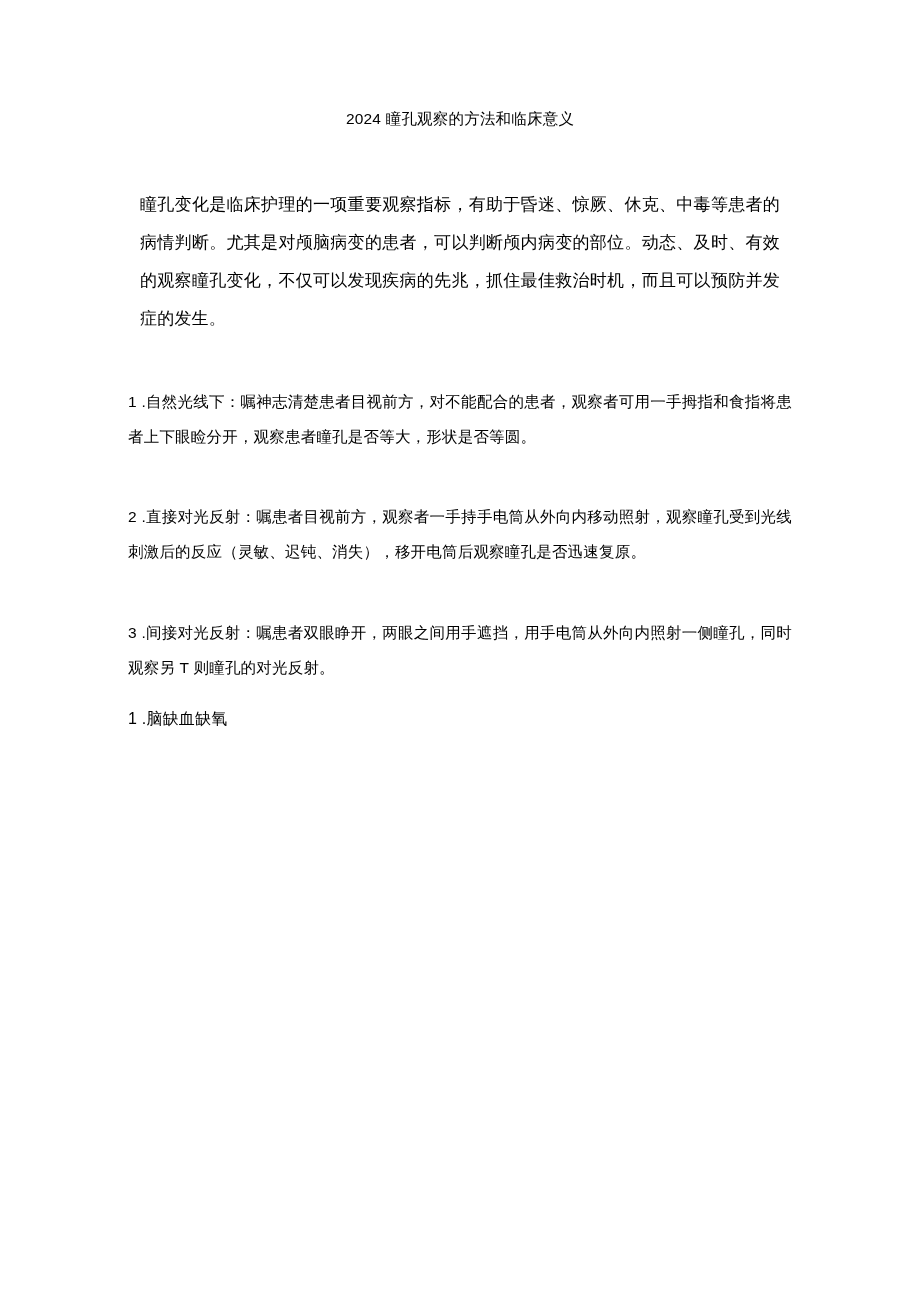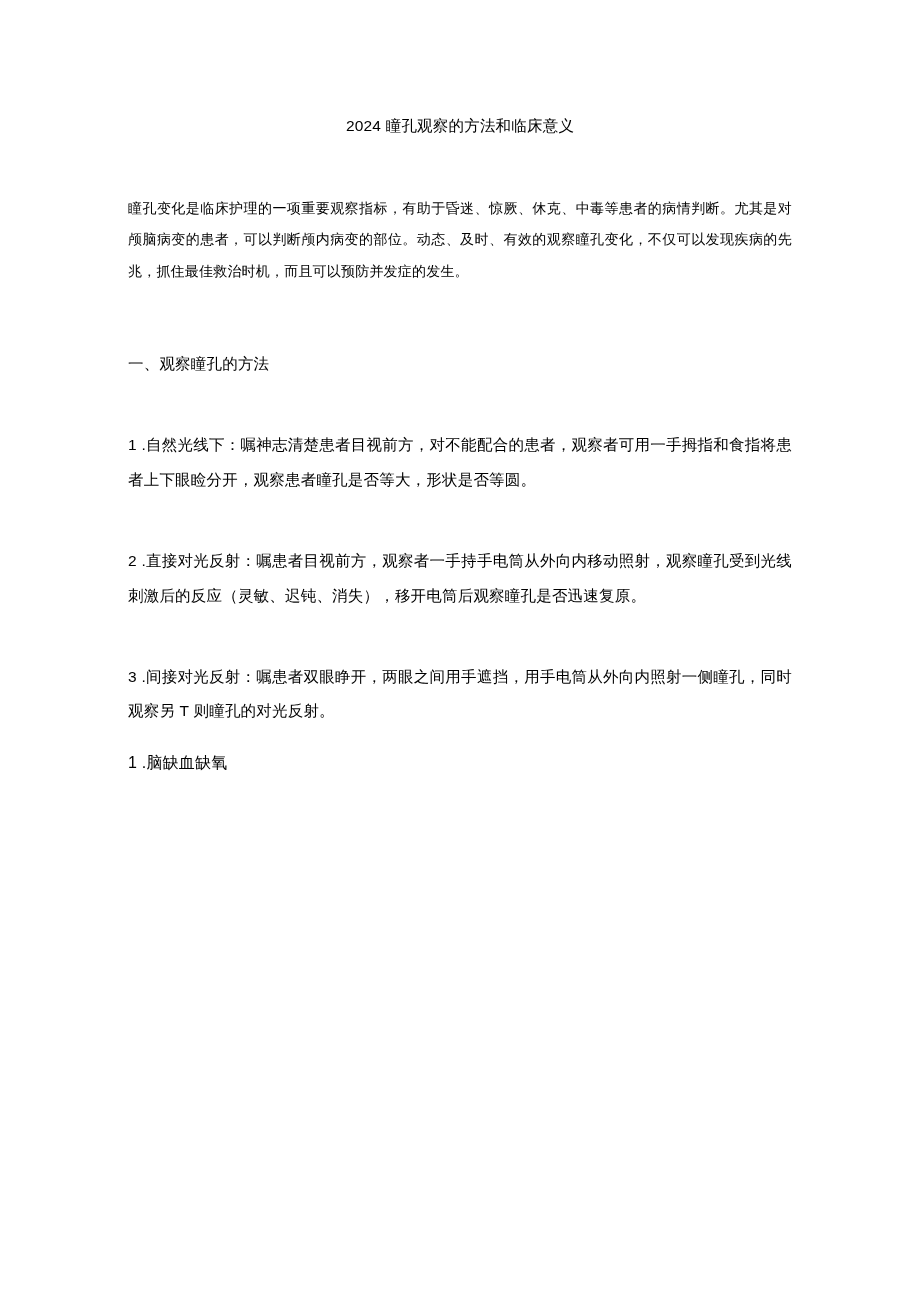--- a/index.html
+++ b/index.html
@@ -23,31 +23,31 @@
     overflow: hidden;
     background: #ffffff;
   }
   .content {
     position: absolute;
     left: 128px;
     top: 0;
     width: 664px;
   }
   .doc-title {
-    margin: 7px;
+    margin: 0;
     padding-top: 108px;
     font-size: 15.5px;
     font-weight: normal;
     text-align: center;
     letter-spacing: 0.2px;
     line-height: 1.4;
   }
   .para {
-    margin: 0;
-    font-size: 14px;
+    margin: 12px;
+    font-size: 17px;
     line-height: 2.25;
     text-align: justify;
     text-justify: inter-ideograph;
     letter-spacing: 0.2px;
   }
   .intro {
     margin-top: 56px;
   }
   .heading {
     margin-top: 60px;
@@ -79,21 +79,20 @@
 </head>
 <body>
 
 <div class="page">
   <div class="content">
 
     <h1 class="doc-title">2024 瞳孔观察的方法和临床意义</h1>
 
     <p class="para intro">瞳孔变化是临床护理的一项重要观察指标，有助于昏迷、惊厥、休克、中毒等患者的病情判断。尤其是对颅脑病变的患者，可以判断颅内病变的部位。动态、及时、有效的观察瞳孔变化，不仅可以发现疾病的先兆，抓住最佳救治时机，而且可以预防并发症的发生。</p>
 
-    <p class="heading">一、观察瞳孔的方法</p>
 
     <p class="item">1 .自然光线下：嘱神志清楚患者目视前方，对不能配合的患者，观察者可用一手拇指和食指将患者上下眼睑分开，观察患者瞳孔是否等大，形状是否等圆。</p>
 
     <p class="item">2 .直接对光反射：嘱患者目视前方，观察者一手持手电筒从外向内移动照射，观察瞳孔受到光线刺激后的反应（灵敏、迟钝、消失），移开电筒后观察瞳孔是否迅速复原。</p>
 
     <p class="item">3 .间接对光反射：嘱患者双眼睁开，两眼之间用手遮挡，用手电筒从外向内照射一侧瞳孔，同时观察另 T 则瞳孔的对光反射。</p>
 
 
     <p class="subitem">1 .脑缺血缺氧</p>
 

